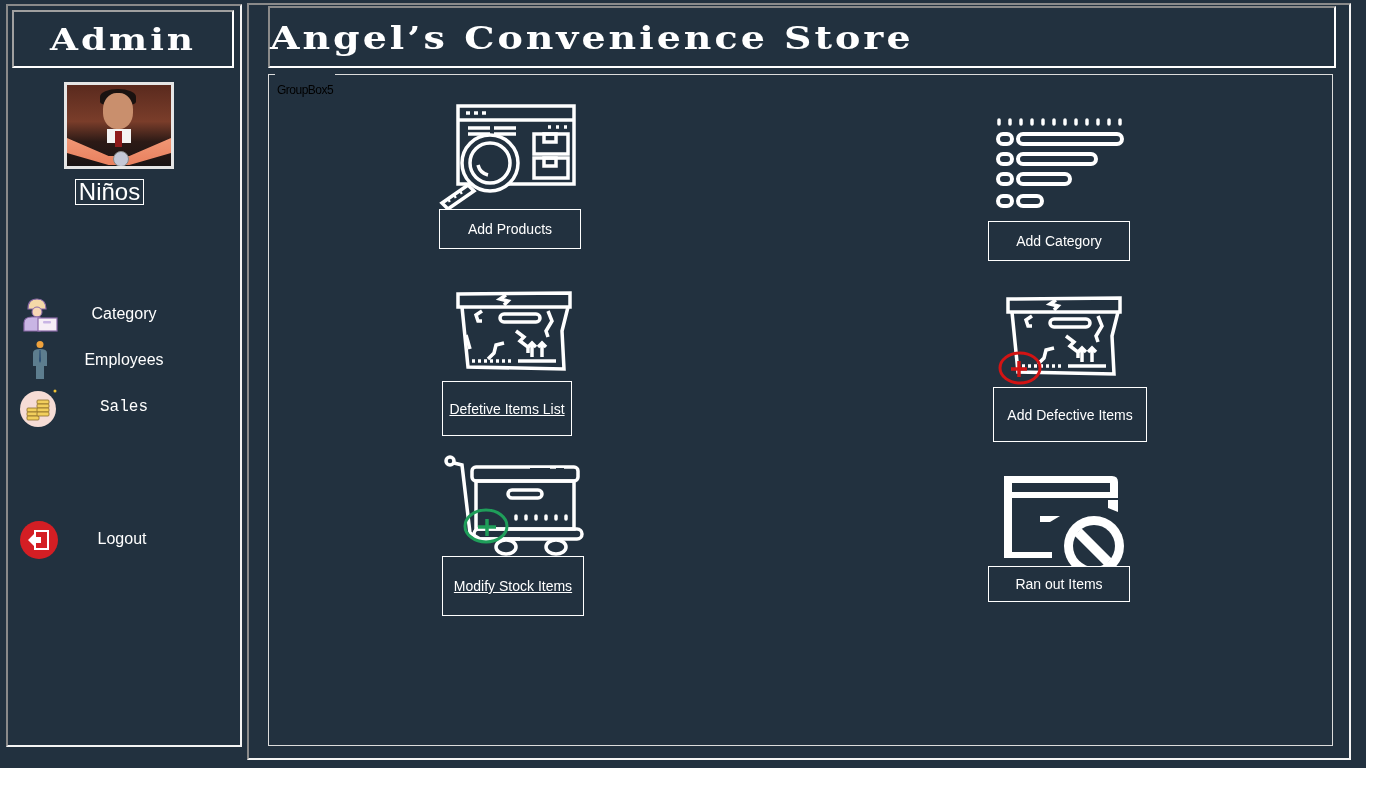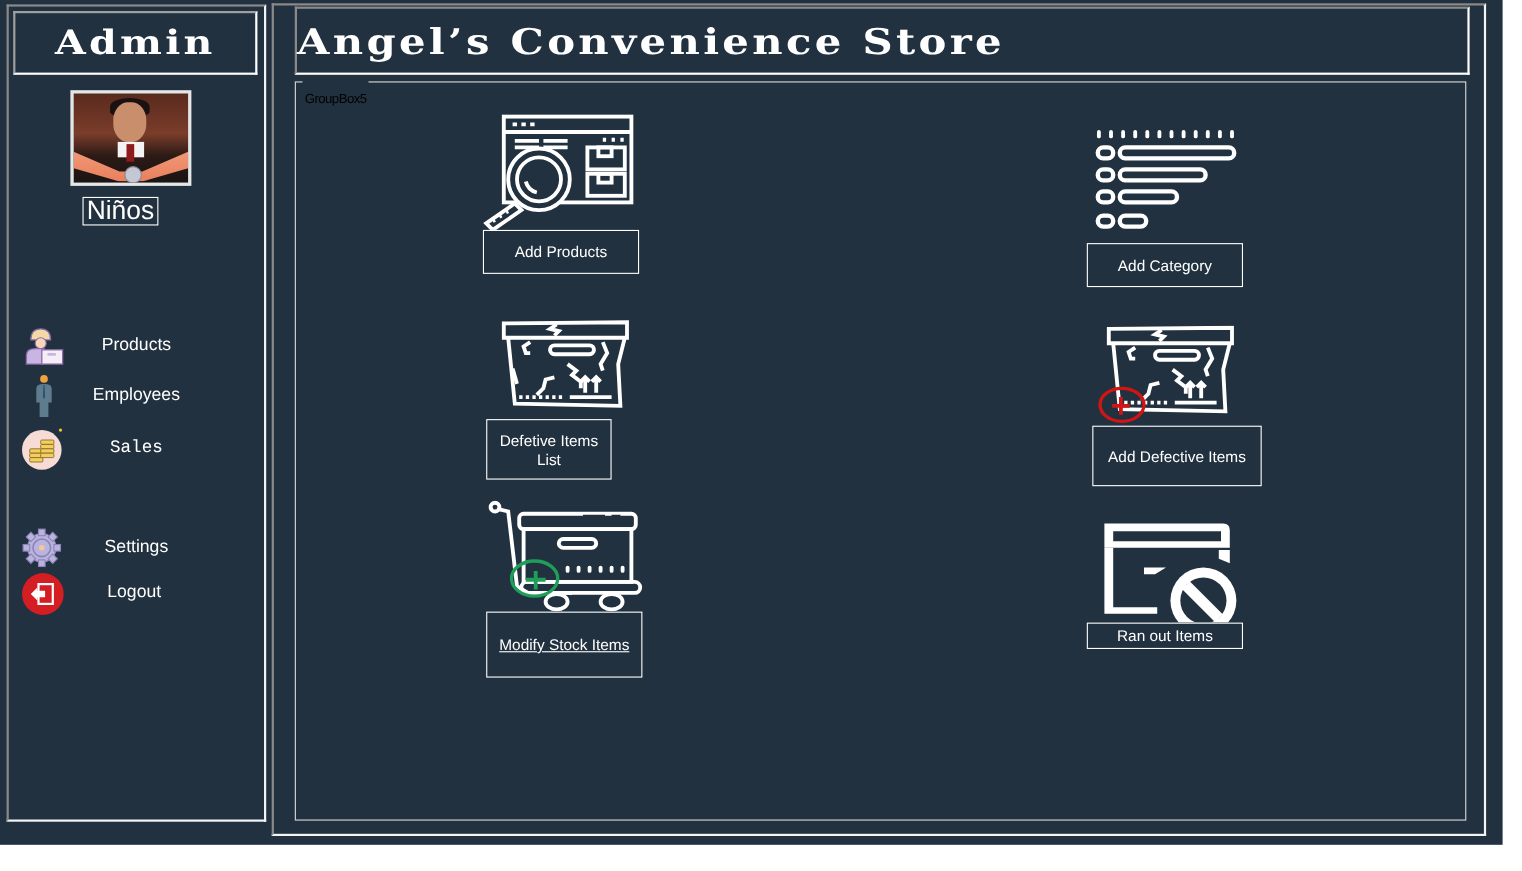--- a/index.html
+++ b/index.html
@@ -52,21 +52,21 @@
 
 
   <div class="nav-item" style="top:295px;">
     <svg class="nav-icon" viewBox="0 0 40 40">
       <path d="M10 14 Q10 4 19 4 Q28 4 28 14 Z" fill="#f4d9a8" stroke="#8b6aa8" stroke-width="1.2"></path>
       <circle cx="19" cy="17" r="5" fill="#f7d7b5" stroke="#8b6aa8" stroke-width="1"></circle>
       <path d="M6 36 L6 28 Q6 22 14 22 L22 22 L22 36 Z" fill="#c9b5e4" stroke="#8b6aa8" stroke-width="1.2"></path>
       <rect x="20" y="23" width="19" height="13" fill="#f6eef6" stroke="#8b6aa8" stroke-width="1.2"></rect>
       <rect x="25" y="26" width="8" height="2.5" rx="1" fill="#c9b5e4"></rect>
     </svg>
-    <span class="nav-label">Products</span>
+    <span class="nav-label">Category</span>
   </div>
 
   <div class="nav-item" style="top:341px;">
     <svg class="nav-icon" viewBox="0 0 40 40">
       <circle cx="22" cy="3.5" r="3.5" fill="#f0a23c"></circle>
       <path d="M15 12 Q15 8 22 8 Q29 8 29 12 L29 25 L26 25 L26 38 L18 38 L18 25 L15 25 Z" fill="#5d7d8e"></path>
       <path d="M21.5 9 L22.5 9 L23 20 L22 22 L21 20 Z" fill="#2d4f73"></path>
     </svg>
     <span class="nav-label">Employees</span>
   </div>
@@ -80,40 +80,20 @@
       <rect x="19" y="12" width="12" height="4" rx="1" fill="#f2cf5c" stroke="#8a6a2a" stroke-width="0.8"></rect>
       <rect x="19" y="16" width="12" height="4" rx="1" fill="#f2cf5c" stroke="#8a6a2a" stroke-width="0.8"></rect>
       <rect x="19" y="20" width="12" height="4" rx="1" fill="#f2cf5c" stroke="#8a6a2a" stroke-width="0.8"></rect>
       <rect x="19" y="24" width="12" height="4" rx="1" fill="#f2cf5c" stroke="#8a6a2a" stroke-width="0.8"></rect>
       <circle cx="37" cy="3" r="1.5" fill="#f2c230"></circle>
     </svg>
     <span class="nav-label">Sales</span>
   </div>
 
 
-  <div class="nav-item" style="top:479px;">
-    <svg class="nav-icon" viewBox="0 0 40 40">
-      <g transform="translate(20,19)">
-        <circle r="13" fill="#b9b3dd" stroke="#8a84b8" stroke-width="1"></circle>
-        <g fill="#b9b3dd" stroke="#8a84b8" stroke-width="1">
-          <rect x="-3" y="-17" width="6" height="6"></rect>
-          <rect x="-3" y="11" width="6" height="6"></rect>
-          <rect x="-17" y="-3" width="6" height="6"></rect>
-          <rect x="11" y="-3" width="6" height="6"></rect>
-          <rect x="-3" y="-17" width="6" height="6" transform="rotate(45)"></rect>
-          <rect x="-3" y="11" width="6" height="6" transform="rotate(45)"></rect>
-          <rect x="-17" y="-3" width="6" height="6" transform="rotate(45)"></rect>
-          <rect x="11" y="-3" width="6" height="6" transform="rotate(45)"></rect>
-        </g>
-        <circle r="8" fill="none" stroke="#8a84b8" stroke-width="1.5"></circle>
-        <circle r="2.5" fill="#f2c897"></circle>
-      </g>
-    </svg>
-    <span class="nav-label">Settings</span>
-  </div>
 
   <div class="nav-item" style="top:520px;">
     <svg class="nav-icon" viewBox="0 0 40 40">
       <circle cx="21" cy="20" r="19" fill="#d41e24"></circle>
       <rect x="17" y="11" width="13" height="18" fill="none" stroke="#ffffff" stroke-width="2"></rect>
       <path d="M10 20 L16 14 L16 17 L23 17 L23 23 L16 23 L16 26 Z" fill="#ffffff"></path>
     </svg>
     <span class="nav-label" style="left:48px;">Logout</span>
   </div>
 
@@ -187,21 +167,21 @@
     <rect x="46" y="23" width="40" height="8" rx="4"></rect>
     <path d="M62 40 L70 46 L66 50 L74 56 L74 62"></path>
     <path d="M50 52 L42 54 L40 62 L34 68"></path>
     <path d="M94 20 L98 30 L92 40 L94 46"></path>
     <path d="M12 44 L16 58"></path>
     <path d="M78 66 L78 52 M74 56 L78 52 L82 56"></path>
     <path d="M88 66 L88 52 M84 56 L88 52 L92 56"></path>
     <line x1="18" y1="70" x2="58" y2="70" stroke-dasharray="3 3"></line>
     <line x1="64" y1="70" x2="102" y2="70"></line>
   </svg>
-  <div class="tile-btn" style="left:442px;top:381px;width:114px;height:55px;">Defetive Items List</div>
+  <div class="tile-btn" style="left:442px;top:381px;width:130px;height:55px;text-decoration:underline;">Defetive Items List</div>
 
   <svg class="tile-icon" style="left:996px;top:296px;width:130px;height:90px;" viewBox="0 0 130 90">
     <g fill="none" stroke="#ffffff" stroke-width="3.5" transform="translate(8,0)">
       <path d="M4 3 L116 2 L116 16 L4 16 Z"></path>
       <path d="M8 16 L14 76 L110 78 L108 40 L114 16"></path>
       <path d="M52 4 L46 8 L54 10 L50 14"></path>
       <path d="M28 20 L22 24 L24 30 L28 30"></path>
       <rect x="46" y="23" width="40" height="8" rx="4"></rect>
       <path d="M62 40 L70 46 L66 50 L74 56 L74 62"></path>
       <path d="M50 52 L42 54 L40 62 L34 68"></path>
@@ -245,15 +225,15 @@
 
   <svg class="tile-icon" style="left:998px;top:474px;width:134px;height:92px;" viewBox="0 0 134 92">
     <path d="M6 2 L114 2 Q120 2 120 8 L120 24 L6 24 L6 2 Z M14 9 L112 9 L112 18 L14 18 Z" fill="#ffffff" fill-rule="evenodd"></path>
     <path d="M6 24 L14 24 L14 78 L54 78 L54 84 L6 84 Z" fill="#ffffff"></path>
     <path d="M42 42 L62 42 L52 48 L42 48 Z" fill="#ffffff"></path>
     <path d="M110 26 L120 26 L120 38 L110 34 Z" fill="#ffffff"></path>
     <circle cx="96" cy="72" r="30" fill="#ffffff"></circle>
     <circle cx="96" cy="72" r="21" fill="#22313f"></circle>
     <path d="M80 58 L110 88" stroke="#ffffff" stroke-width="10"></path>
   </svg>
-  <div class="tile-btn" style="left:988px;top:566px;width:142px;height:24px;">Ran out Items</div>
+  <div class="tile-btn" style="left:988px;top:566px;width:142px;height:36px;">Ran out Items</div>
 
 </div>
 
 </body></html>

